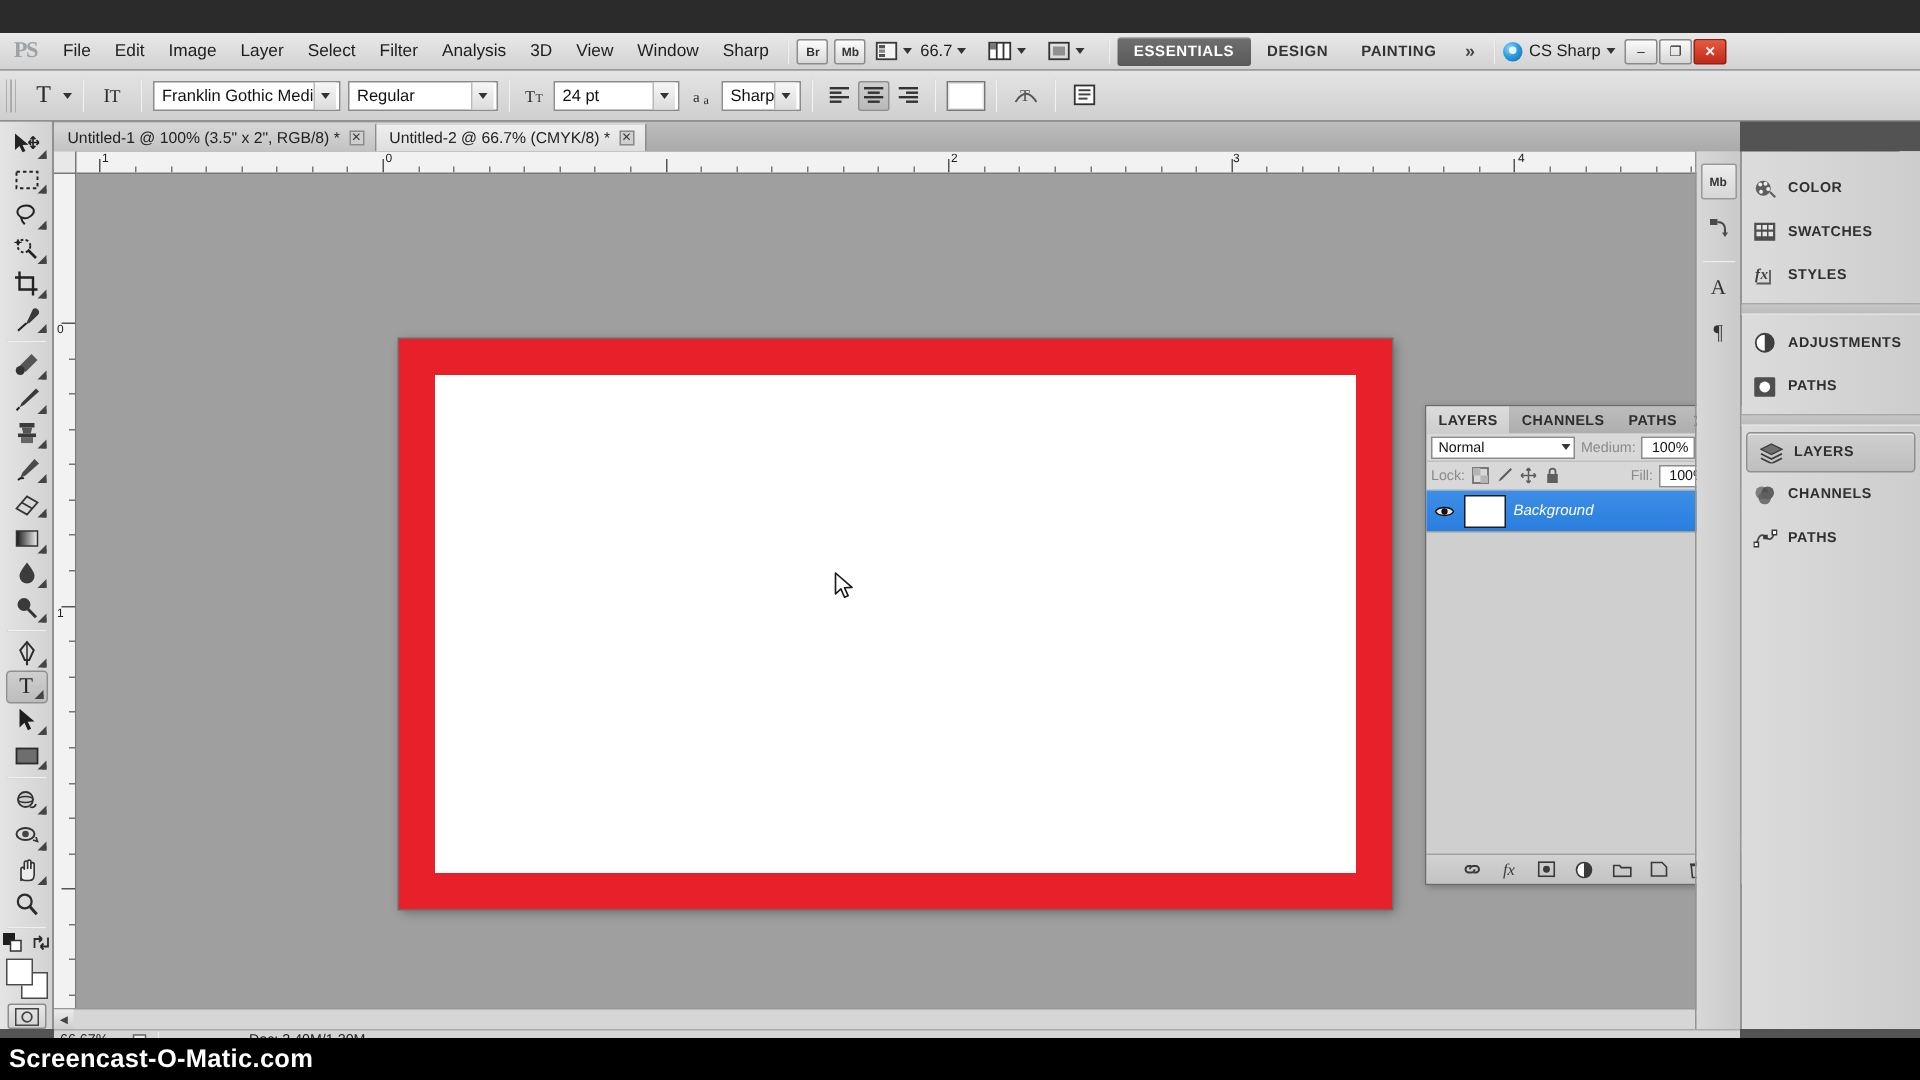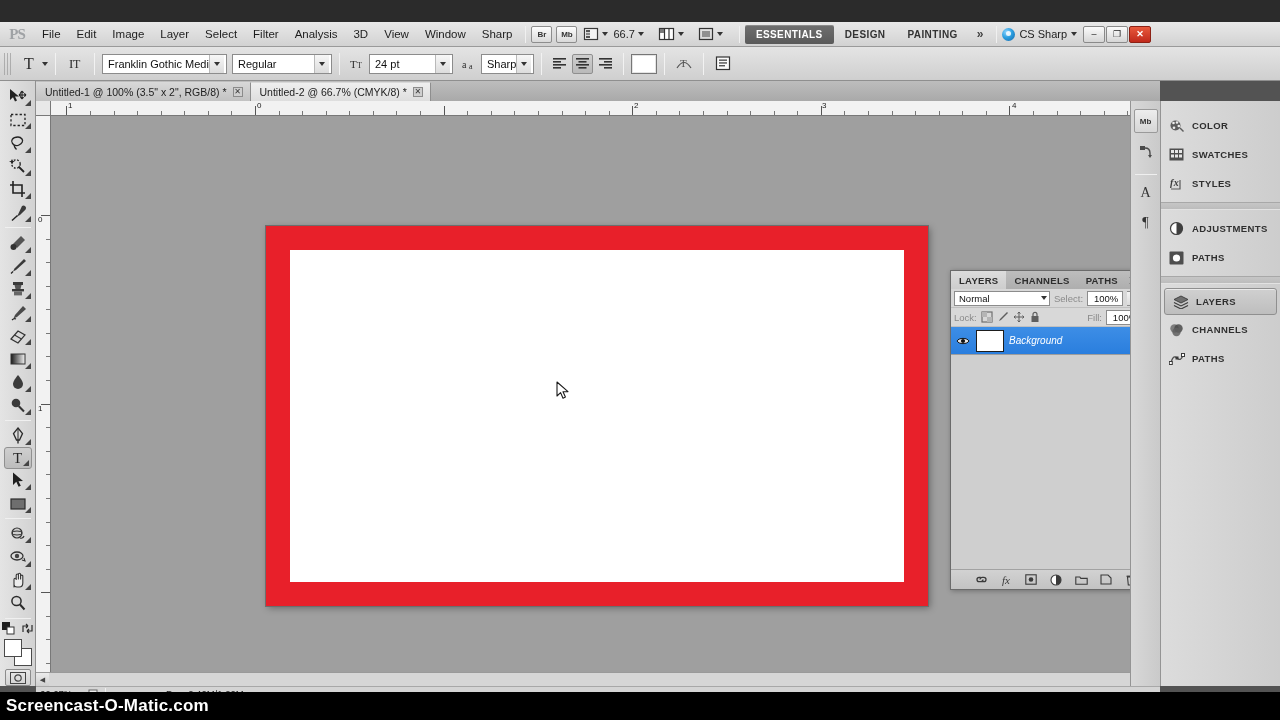--- a/index.html
+++ b/index.html
@@ -830,21 +830,21 @@
           <rect x="5" y="6.6" width="7" height="1.2" fill="#333"></rect>
         </svg>
       </div>
     </div>
 
     <div class="lp-row">
       <div class="lp-field" style="width:96px">
         <span style="flex:1">Normal</span>
         <span class="caret"></span>
       </div>
-      <div class="lp-label">Select:</div>
+      <div class="lp-label">Medium:</div>
       <div class="lp-field" style="width:36px;justify-content:center">
         <span>100%</span>
       </div>
       <div class="lp-stepper">▸</div>
     </div>
 
     <div class="lp-row">
       <div class="lp-label">Lock:</div>
       <svg width="12" height="12" viewBox="0 0 12 12">
         <rect x="1" y="1" width="10" height="10" fill="none" stroke="#6f6f6f" stroke-width="1.2"></rect>

